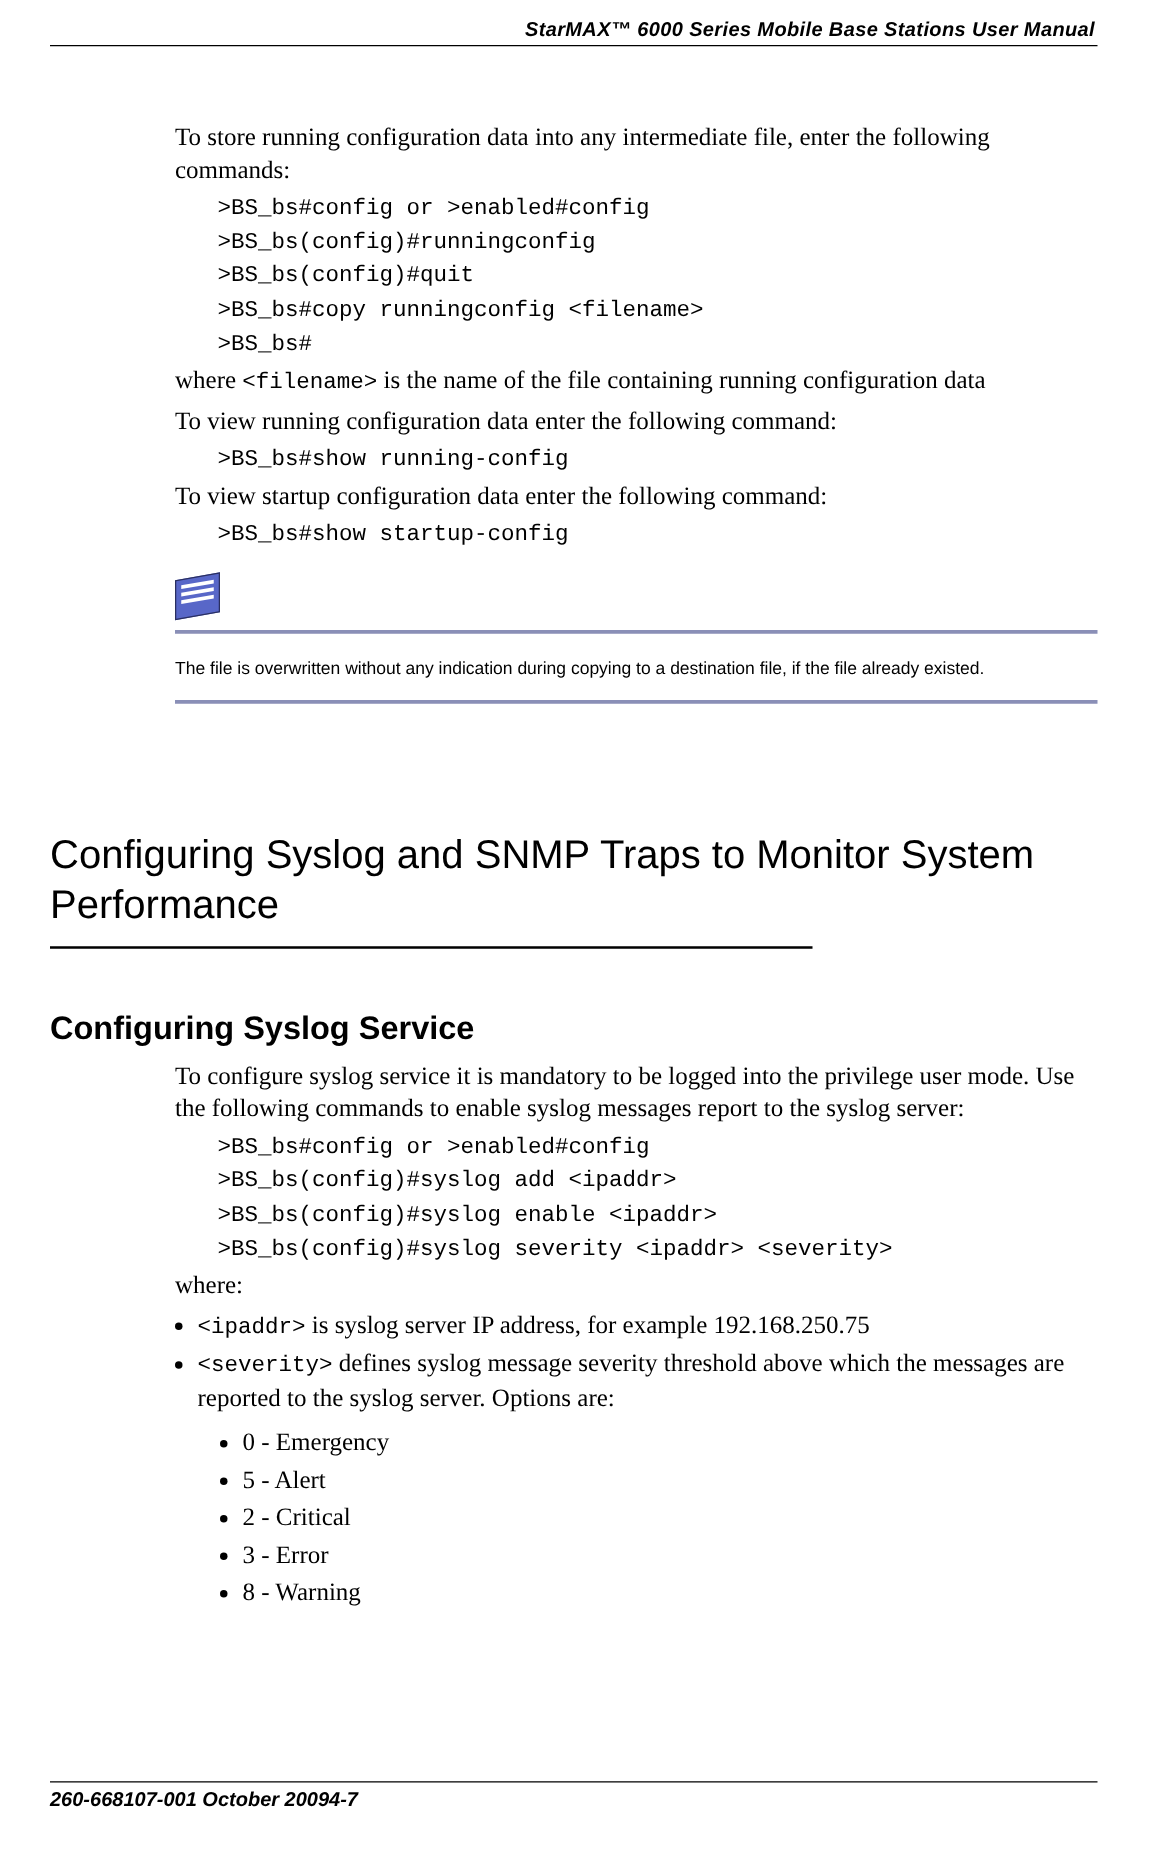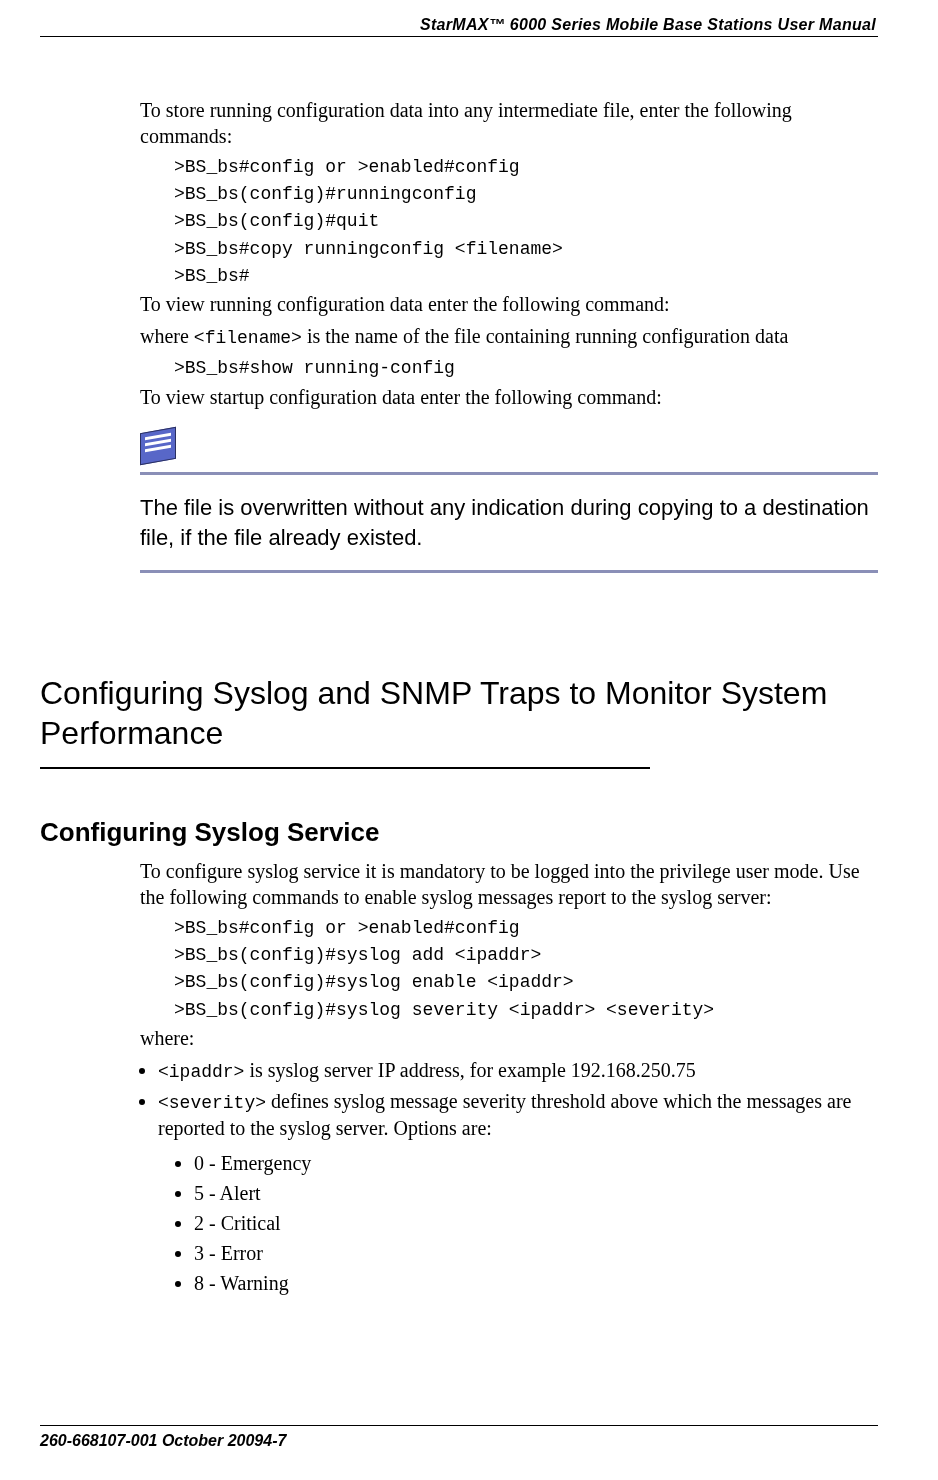--- a/index.html
+++ b/index.html
@@ -56,21 +56,21 @@
     border: 1px solid #2a2f60;
     position: relative;
     transform: skewY(-10deg);
   }
   .note-icon::before {
     content: ""; position: absolute; top:4px; left:4px; right:4px; height:3px; background:#fff;
     box-shadow: 0 6px 0 #fff, 0 12px 0 #fff;
   }
   .note-text {
     font-family: Verdana, Arial, sans-serif;
-    font-size: 22px;
+    font-size: 14px;
     line-height: 1.4;
     margin: 18px 0 0 0;
   }
   .note-closebar { border-top: 3px solid #8a8fb7; margin-top: 16px; }
 
   h1.sec {
     font-family: Verdana, Arial, sans-serif;
     font-weight: normal;
     font-size: 32px;
     margin: 100px 0 0 0;
@@ -125,28 +125,29 @@
 
   <div class="content">
     <p class="body-p indent">To store running configuration data into any intermediate file, enter the following commands:</p>
 
     <div class="cmd">&gt;BS_bs#config or &gt;enabled#config</div>
     <div class="cmd">&gt;BS_bs(config)#runningconfig</div>
     <div class="cmd">&gt;BS_bs(config)#quit</div>
     <div class="cmd">&gt;BS_bs#copy runningconfig &lt;filename&gt;</div>
     <div class="cmd">&gt;BS_bs#</div>
 
-    <p class="body-p indent">To view running configuration data enter the following command:</p>
-
     <p class="body-p indent">
       <span>where </span><span class="inline-code">&lt;filename&gt;</span><span> is the name of the file containing running configuration data</span>
     </p>
+
+    <p class="body-p indent">To view running configuration data enter the following command:</p>
     <div class="cmd">&gt;BS_bs#show running-config</div>
 
     <p class="body-p indent">To view startup configuration data enter the following command:</p>
+    <div class="cmd">&gt;BS_bs#show startup-config</div>
 
     <div class="note-box">
       <span class="note-icon"></span>
       <div class="note-bar"></div>
       <div class="note-text">The file is overwritten without any indication during copying to a destination file, if the file already existed.</div>
       <div class="note-closebar"></div>
     </div>
 
     <h1 class="sec">Configuring Syslog and SNMP Traps to Monitor System Performance</h1>
     <hr class="sec-underline">

